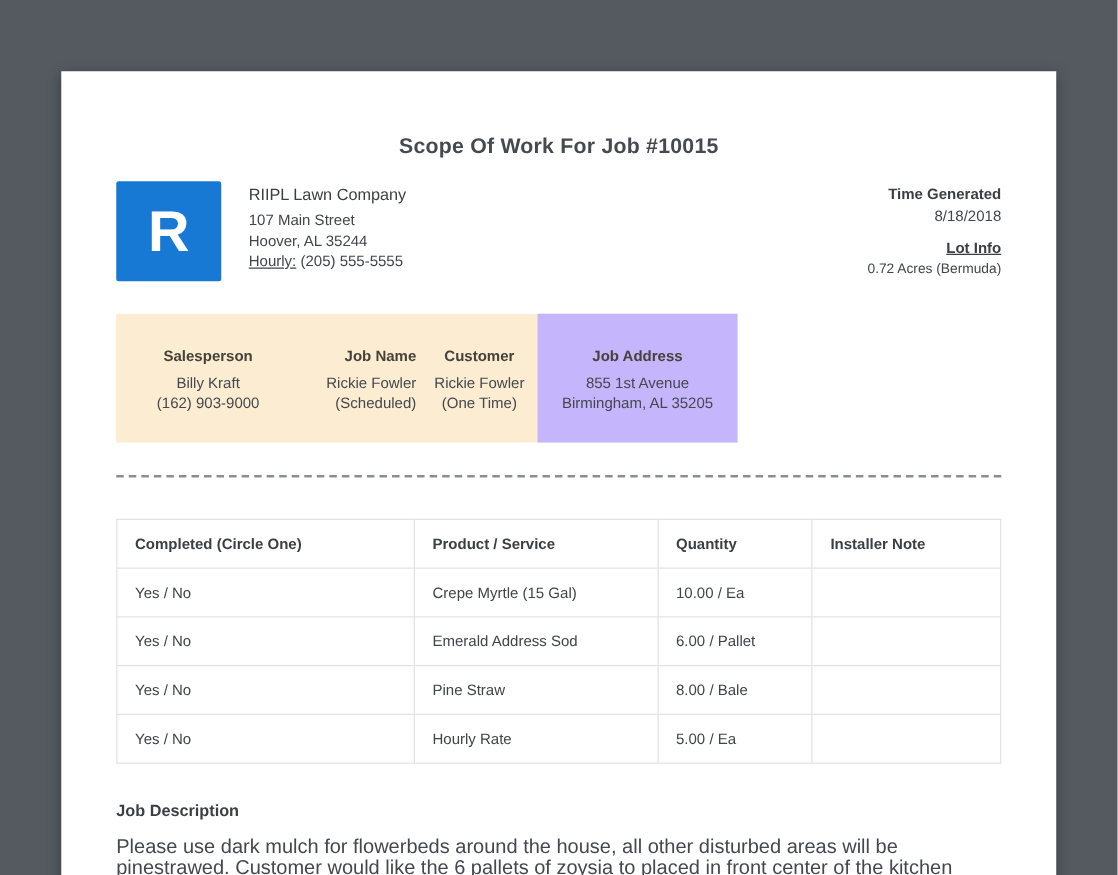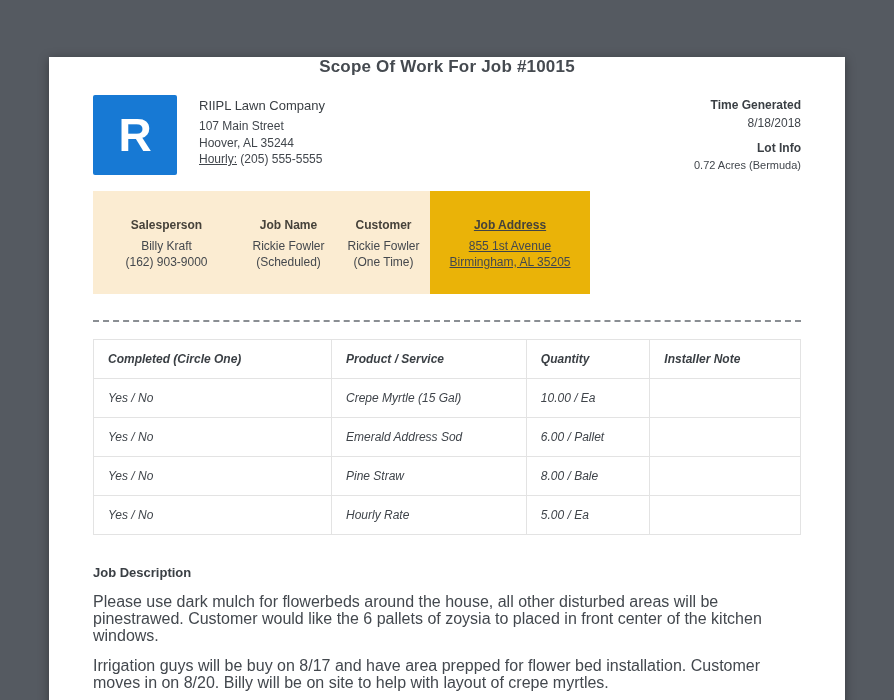--- a/index.html
+++ b/index.html
@@ -13,20 +13,21 @@
   }
   .page {
     position: absolute;
     left: 49px; top: 57px;
     width: 796px; height: 760px;
     background: #ffffff;
     padding: 0 44px;
     box-shadow: 0 2px 10px rgba(0,0,0,0.35);
   }
   .title {
+    margin-top: 50px;
     text-align: center;
     font-size: 17px;
     font-weight: 600;
     color: #454a50;
     letter-spacing: 0.2px;
   }
   .header-row {
     margin-top: 18px;
     display: flex;
     align-items: flex-start;
@@ -49,49 +50,48 @@
     font-size: 13px;
     font-weight: normal;
     color: #3a3f44;
     margin-bottom: 5px;
   }
   .company-line { font-size: 12px; line-height: 16.5px; color: #41464c; }
   .phone-label { text-decoration: underline; }
   .meta { margin-left: auto; text-align: right; padding-top: 3px; }
   .meta-label { font-size: 12px; font-weight: bold; color: #3a3f44; margin-bottom: 4px; }
   .meta-value { font-size: 12px; color: #41464c; }
-  .meta-label.lot { margin-top: 11px; }
+  .meta-label.lot { margin-top: 11px; text-decoration: underline; }
   .meta-value.lot { font-size: 11px; }
   .band {
-    margin-top: 16px;
+    margin-top: 26px;
     display: flex;
     width: 497px;
     background: #fbecd2;
   }
   .band-col {
     padding: 27px 4px 24px 4px;
     text-align: center;
   }
   .band-col.c0 { width: 147px; }
-  .band-col.c1 { width: 97px; }
+  .band-col.c1 { width: 97px; text-align: right; }
   .band-col.c2 { width: 93px; }
   .band-col.c3 { width: 160px; }
-  .band-col.highlight { background: #eab308; text-decoration: underline; }
+  .band-col.highlight { background: #c4b5fd; }
   .band-label { font-size: 12px; font-weight: bold; color: #46423a; margin-bottom: 6px; }
   .band-line { font-size: 12px; line-height: 16px; color: #44484d; }
   .dashed-divider {
     margin-top: 26px;
     border-top: 2px dashed #8a8e93;
     height: 0;
   }
   table.work-table {
-    margin-top: 17px;
+    margin-top: 33px;
     width: 100%;
     border-collapse: collapse;
-    font-style: italic;
   }
   .work-table th, .work-table td {
     border: 1px solid #e3e3e3;
     font-size: 12px;
     text-align: left;
     padding: 12px 14px;
     color: #3f444a;
   }
   .work-table th { font-weight: bold; color: #3a3f44; }
   .work-table .col-completed { width: 237px; }

